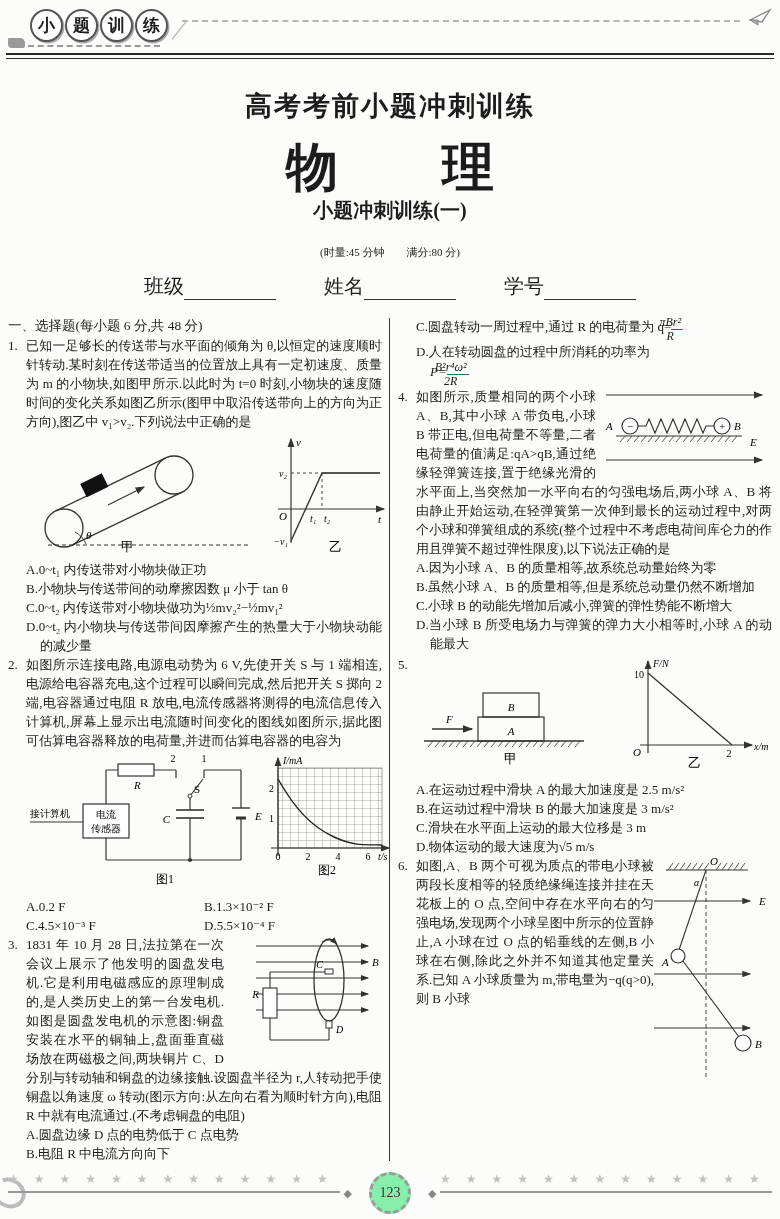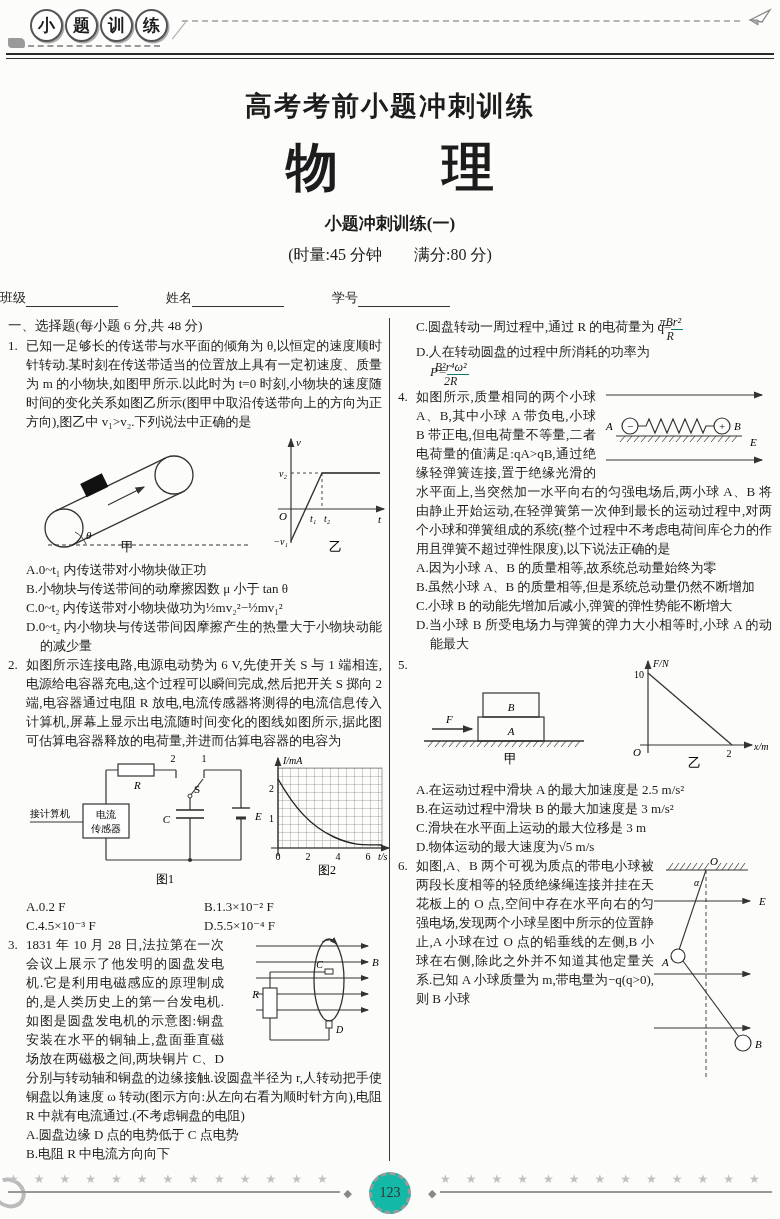--- a/index.html
+++ b/index.html
@@ -19,23 +19,23 @@
   .logo-underline { position:absolute; top:45px; left:28px; width:132px; border-top:2px dashed #999; }
   .stamp-icon { position:absolute; top:38px; left:8px; width:17px; height:10px; background:#9a9a9a; border-radius:1px 5px 2px 4px; }
   .header-slant { position:absolute; top:30px; left:168px; width:22px; border-top:1.5px solid #aaa; transform:rotate(-52deg); }
   .header-dash { position:absolute; top:20px; left:182px; width:558px; border-top:2px dashed #b5b5b5; }
   .plane-icon { position:absolute; top:8px; right:6px; }
   .header-subject { position:absolute; top:27px; left:0; width:100%; text-align:center; font-size:16px; font-weight:bold; letter-spacing:1px; }
   .header-rule { position:absolute; top:53px; left:6px; width:768px; height:3px; border-top:2.5px solid #2a2a2a; border-bottom:1px solid #2a2a2a; }
   
   .title-main   { position:absolute; top:88px;  left:0; width:100%; text-align:center; font-size:27px; font-weight:bold; letter-spacing:2px; }
   .title-subject{ position:absolute; top:133px; left:0; width:100%; text-align:center; font-size:52px; font-weight:bold; }
-  .title-sub    { position:absolute; top:212px; left:0; width:100%; text-align:center; font-size:17px; font-weight:bold; }
-  .title-meta   { position:absolute; top:245px; left:0; width:100%; text-align:center; font-size:16px; }
-  .fields { position:absolute; top:273px; left:0; width:100%; display:flex; justify-content:flex-start; gap:48px; font-size:13px;margin-top:16px; }
+  .title-sub    { position:absolute; top:197px; left:0; width:100%; text-align:center; font-size:20px; font-weight:bold; }
+  .title-meta   { position:absolute; top:245px; left:0; width:100%; text-align:center; font-size:11px; }
+  .fields { position:absolute; top:273px; left:0; width:100%; display:flex; justify-content:center; gap:48px; font-size:20px; }
   .field { display:flex; align-items:flex-end; }
   .blank { display:inline-block; width:92px; border-bottom:1px solid #333; height:15px; }
   
   .col-left  { position:absolute; top:316px; left:8px;  width:374px; }
   .col-right { position:absolute; top:316px; left:398px; width:374px; }
   .divider { position:absolute; top:318px; left:389px; width:1px; height:843px; background:#3a3a3a; }
   .section-title { font-weight:normal; font-size:13.5px; line-height:20px; }
   .q { position:relative; padding-left:18px; font-size:13px; line-height:19px; text-align:justify; }
   .qnum { position:absolute; left:0; top:0; }
   .opt { padding-left:14px; text-indent:-14px; }
@@ -53,21 +53,21 @@
   
   .footer-left  { position:absolute; top:1172px; left:8px;  width:332px; }
   .footer-right { position:absolute; top:1172px; left:440px; width:332px; }
   .stars { color:#c0c0c0; font-size:12px; letter-spacing:6px; white-space:nowrap; overflow:hidden; height:16px; }
   .fline { border-top:2px solid #999; margin-top:3px; position:relative; }
   .diamond-r { position:absolute; right:-12px; top:-6px; color:#888; font-size:11px; }
   .diamond-l { position:absolute; left:-12px;  top:-6px; color:#888; font-size:11px; }
   .page-badge {
     position:absolute; top:1172px; left:369px; width:36px; height:36px;
     border:3px dashed #9a9a9a; border-radius:50%;
-    display:flex; align-items:center; justify-content:center; font-size:14px; color:#333; background:#14b8a6;
+    display:flex; align-items:center; justify-content:center; font-size:14px; color:#333; background:#86efac;
   }
   .ribbon-icon { position:absolute; top:1178px; left:-8px; width:26px; height:22px; border:4px solid #bbb; border-radius:50%; transform:rotate(25deg); border-left-color:transparent; }
 </style>
 </head>
 <body>
 
 <div class="page">
 
   <div class="stamp-icon"></div>
   <div class="logo">

